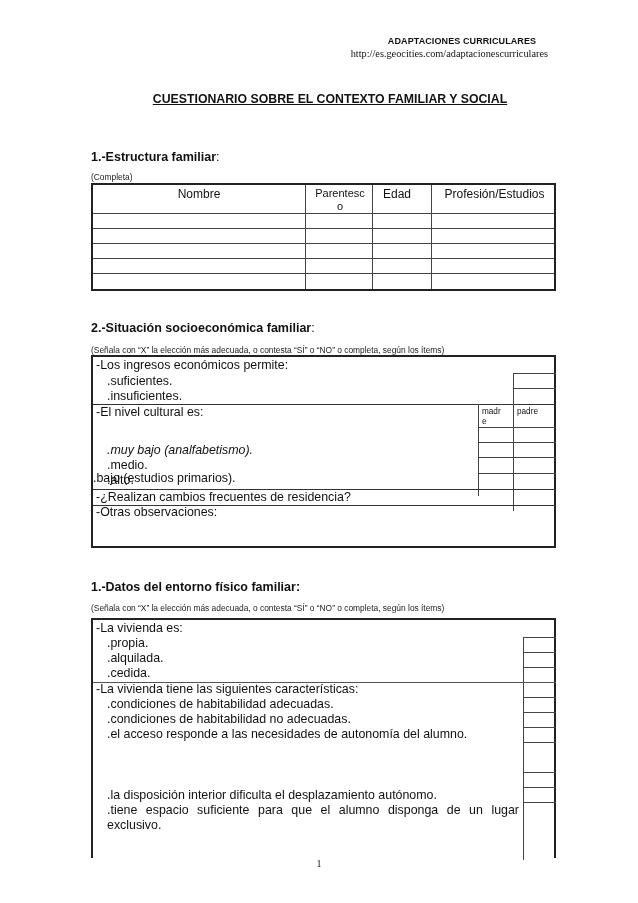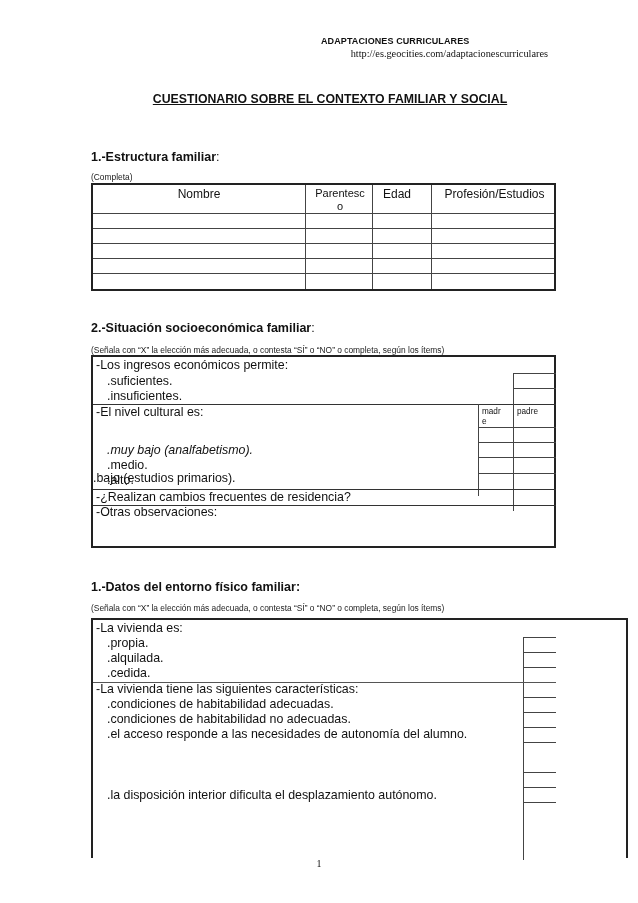--- a/index.html
+++ b/index.html
@@ -1,20 +1,20 @@
 <!DOCTYPE html>
 <html><head>
   <meta charset="utf-8">
   <style>
     * { margin: 0; padding: 0; box-sizing: border-box; }
     html, body { width: 638px; height: 903px; background: #ffffff; overflow: hidden; }
     body { position: relative; font-family: "Liberation Sans", sans-serif; color: #111; }
     .abs { position: absolute; }
 
-    .hdr-title { left: 321px; top: 36px; width: 208px; text-align: left; font-size: 9px; font-weight: bold; letter-spacing: 0.1px; }
+    .hdr-title { left: 358px; top: 36px; width: 208px; text-align: center; font-size: 9px; font-weight: bold; letter-spacing: 0.1px; }
     .hdr-url { left: 300px; top: 48px; width: 248px; text-align: right; font-family: "Liberation Serif", serif; font-size: 10.3px; }
 
     .doc-title { left: 0; width: 638px; top: 92px; text-align: center; font-size: 12.3px; font-weight: bold; text-decoration: underline; padding-left: 22px; }
 
     .sec-head { left: 91px; font-size: 12.5px; font-weight: bold; }
     .sec-head .colon { font-weight: normal; }
     .sec-note { left: 91px; font-size: 8.4px; color: #222; }
 
     
     .t1 { left: 91px; top: 183px; width: 465px; height: 108px; border: 2px solid #222; }
@@ -22,21 +22,21 @@
     .t1 .hl { position: absolute; left: 0; right: 0; height: 1px; background: #444; }
     .t1 .hd { position: absolute; top: 2px; font-size: 12px; text-align: center; }
 
     
     .t2 { left: 91px; top: 355px; width: 465px; height: 193px; border: 2px solid #222; }
     .line { position: absolute; background: #444; }
     .row-text { position: absolute; font-size: 12.4px; white-space: nowrap; }
     .small { position: absolute; font-size: 8.2px; line-height: 10px; }
 
     
-    .t3 { left: 91px; top: 618px; width: 537px; height: 240px; border: 2px solid #222; border-bottom: none; }
+    .t3 { left: 91px; top: 618px; width: 465px; height: 240px; border: 2px solid #222; border-bottom: none; }
     .just { position: absolute; font-size: 12.4px; line-height: 15px; text-align: justify; }
 
     .page-num { left: 0; width: 638px; top: 858px; text-align: center; font-family: "Liberation Serif", serif; font-size: 10px; }
     .box { position: absolute; }
   </style>
 </head>
 <body>
 
 <div class="abs hdr-title">ADAPTACIONES CURRICULARES</div>
 <div class="abs hdr-url">http://es.geocities.com/adaptacionescurriculares</div>
@@ -147,20 +147,21 @@
   <div class="line" style="left:430px;top:107px;width:33px;height:1px;"></div>
   <div class="line" style="left:430px;top:122px;width:33px;height:1px;"></div>
   <div class="line" style="left:430px;top:152px;width:33px;height:1px;"></div>
   <div class="line" style="left:430px;top:167px;width:33px;height:1px;"></div>
   <div class="line" style="left:430px;top:182px;width:33px;height:1px;"></div>
 
   <div class="row-text" style="left:14px;top:77px;">.condiciones de habitabilidad adecuadas.</div>
   <div class="row-text" style="left:14px;top:92px;">.condiciones de habitabilidad no adecuadas.</div>
   <div class="row-text" style="left:14px;top:107px;">.el acceso responde a las necesidades de autonomía del alumno.</div>
   <div class="row-text" style="left:14px;top:168px;">.la disposición interior dificulta el desplazamiento autónomo.</div>
+  <div class="just" style="left:14px;top:183px;width:412px;text-align-last:left;">.tiene espacio suficiente para que el alumno disponga de un lugar exclusivo.</div>
 
   <div class="box" style="left:431px;top:63px;width:32px;height:14px;"></div>
   <div class="box" style="left:431px;top:78px;width:32px;height:14px;"></div>
   <div class="box" style="left:431px;top:93px;width:32px;height:14px;"></div>
   <div class="box" style="left:431px;top:108px;width:32px;height:14px;"></div>
   <div class="box" style="left:431px;top:123px;width:32px;height:29px;"></div>
   <div class="box" style="left:431px;top:153px;width:32px;height:14px;"></div>
   <div class="box" style="left:431px;top:168px;width:32px;height:14px;"></div>
   <div class="box" style="left:431px;top:183px;width:32px;height:40px;"></div>
 </div>

